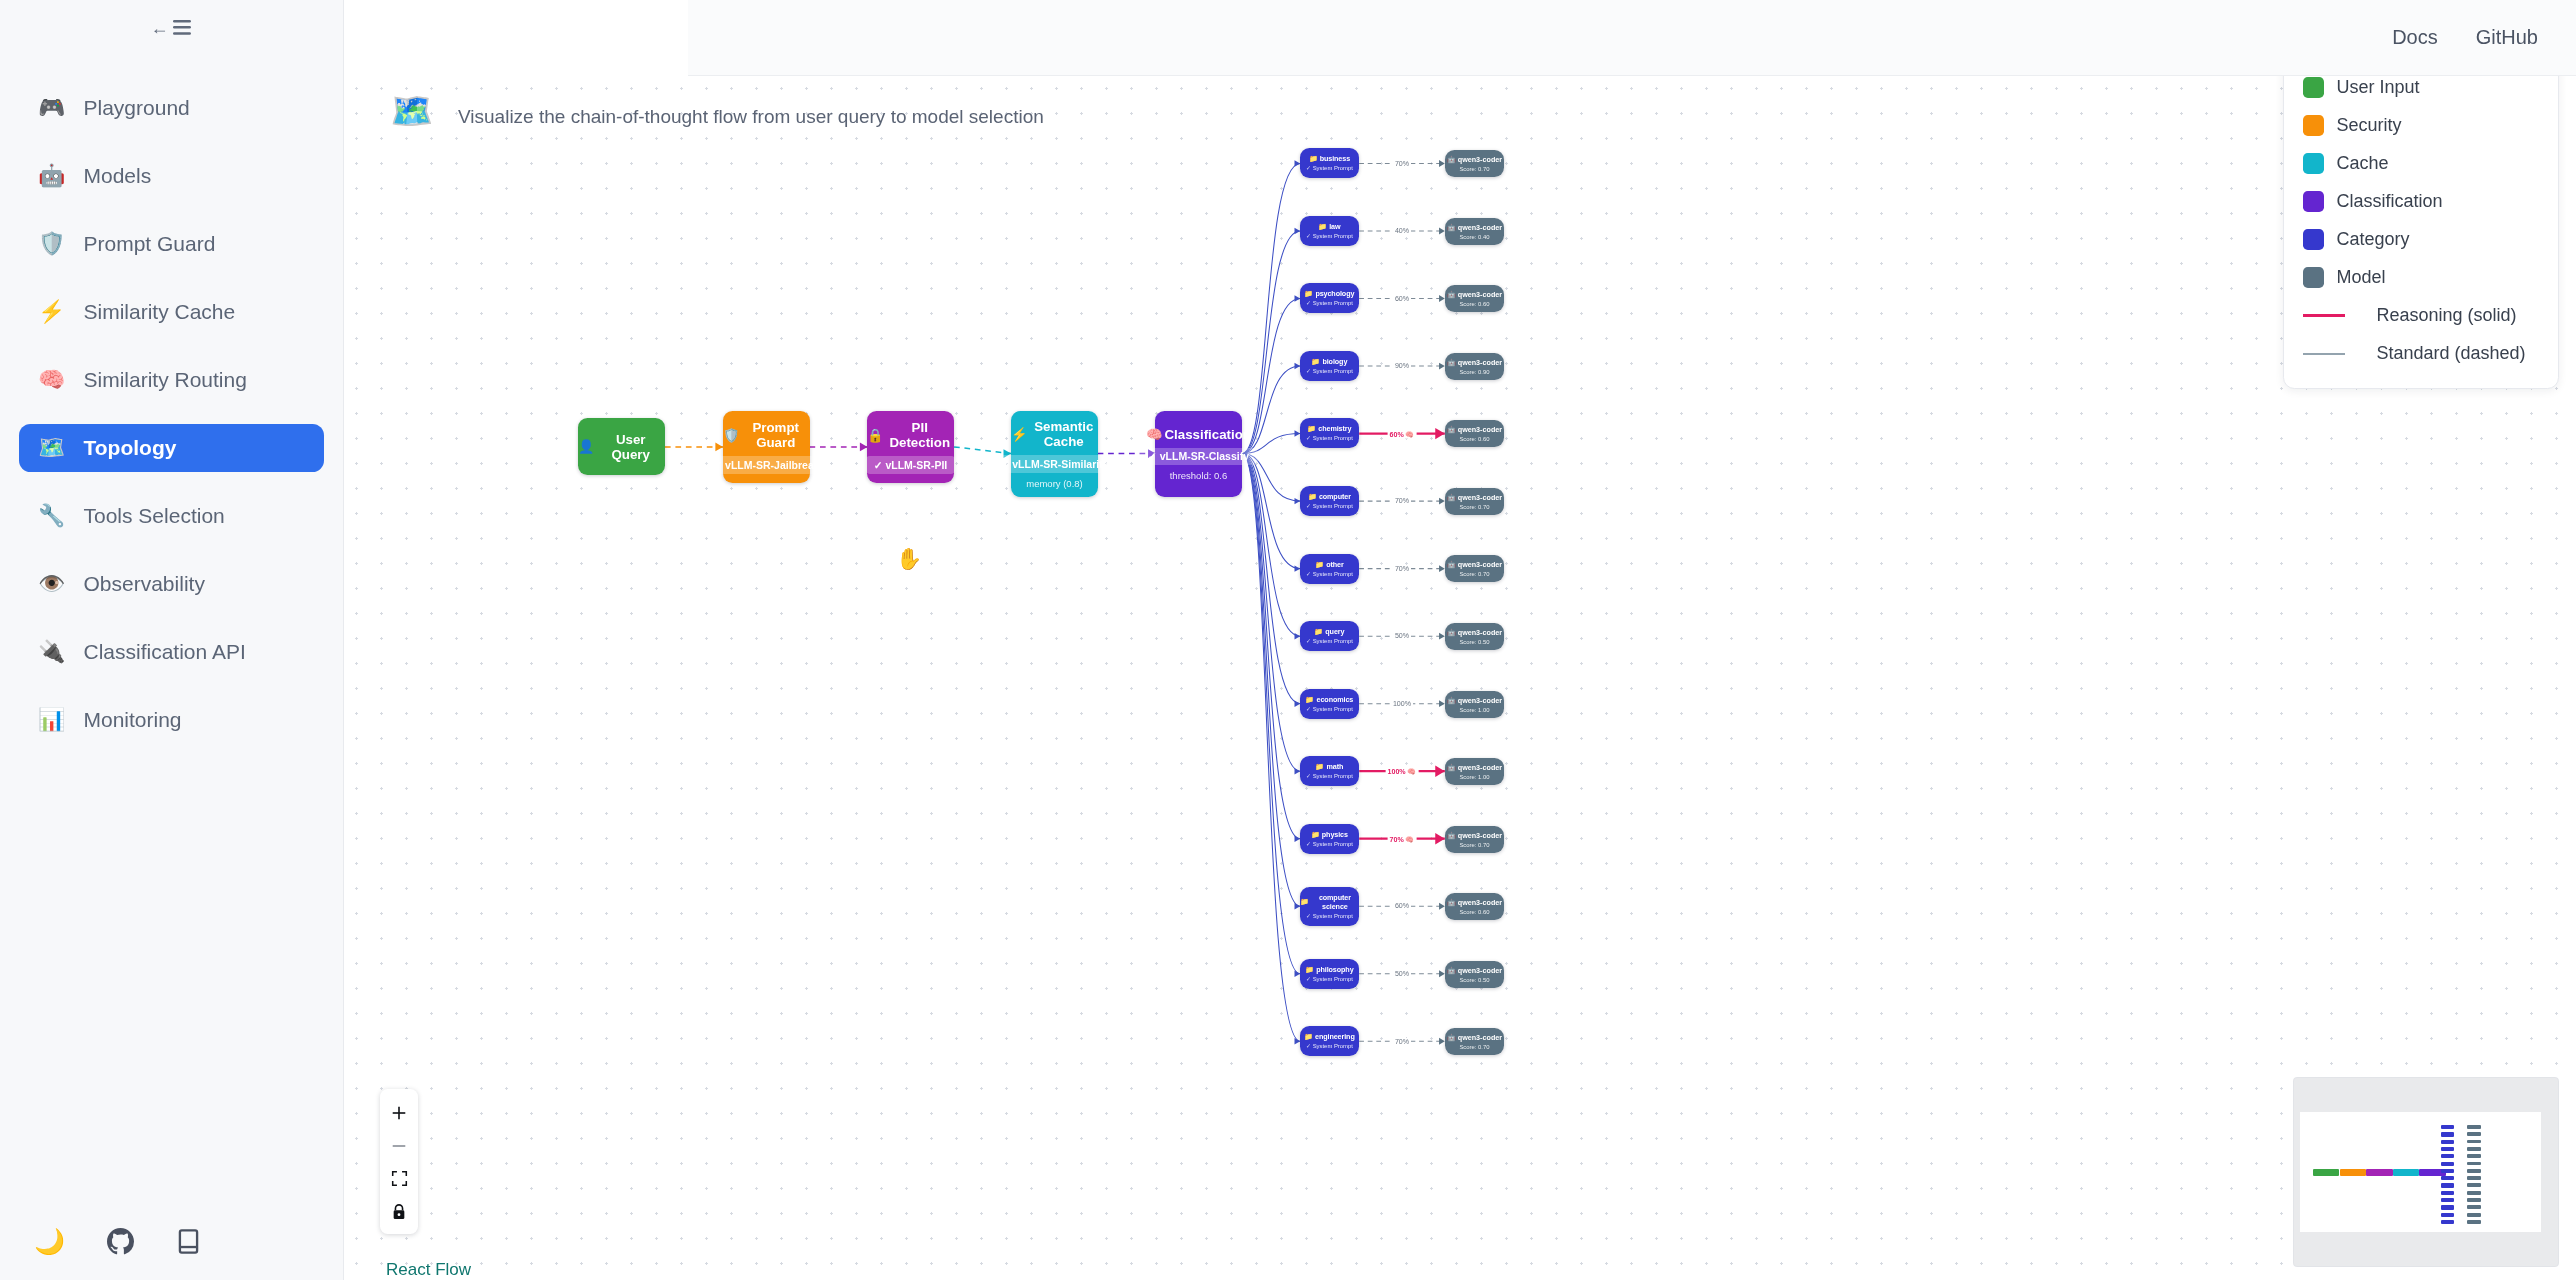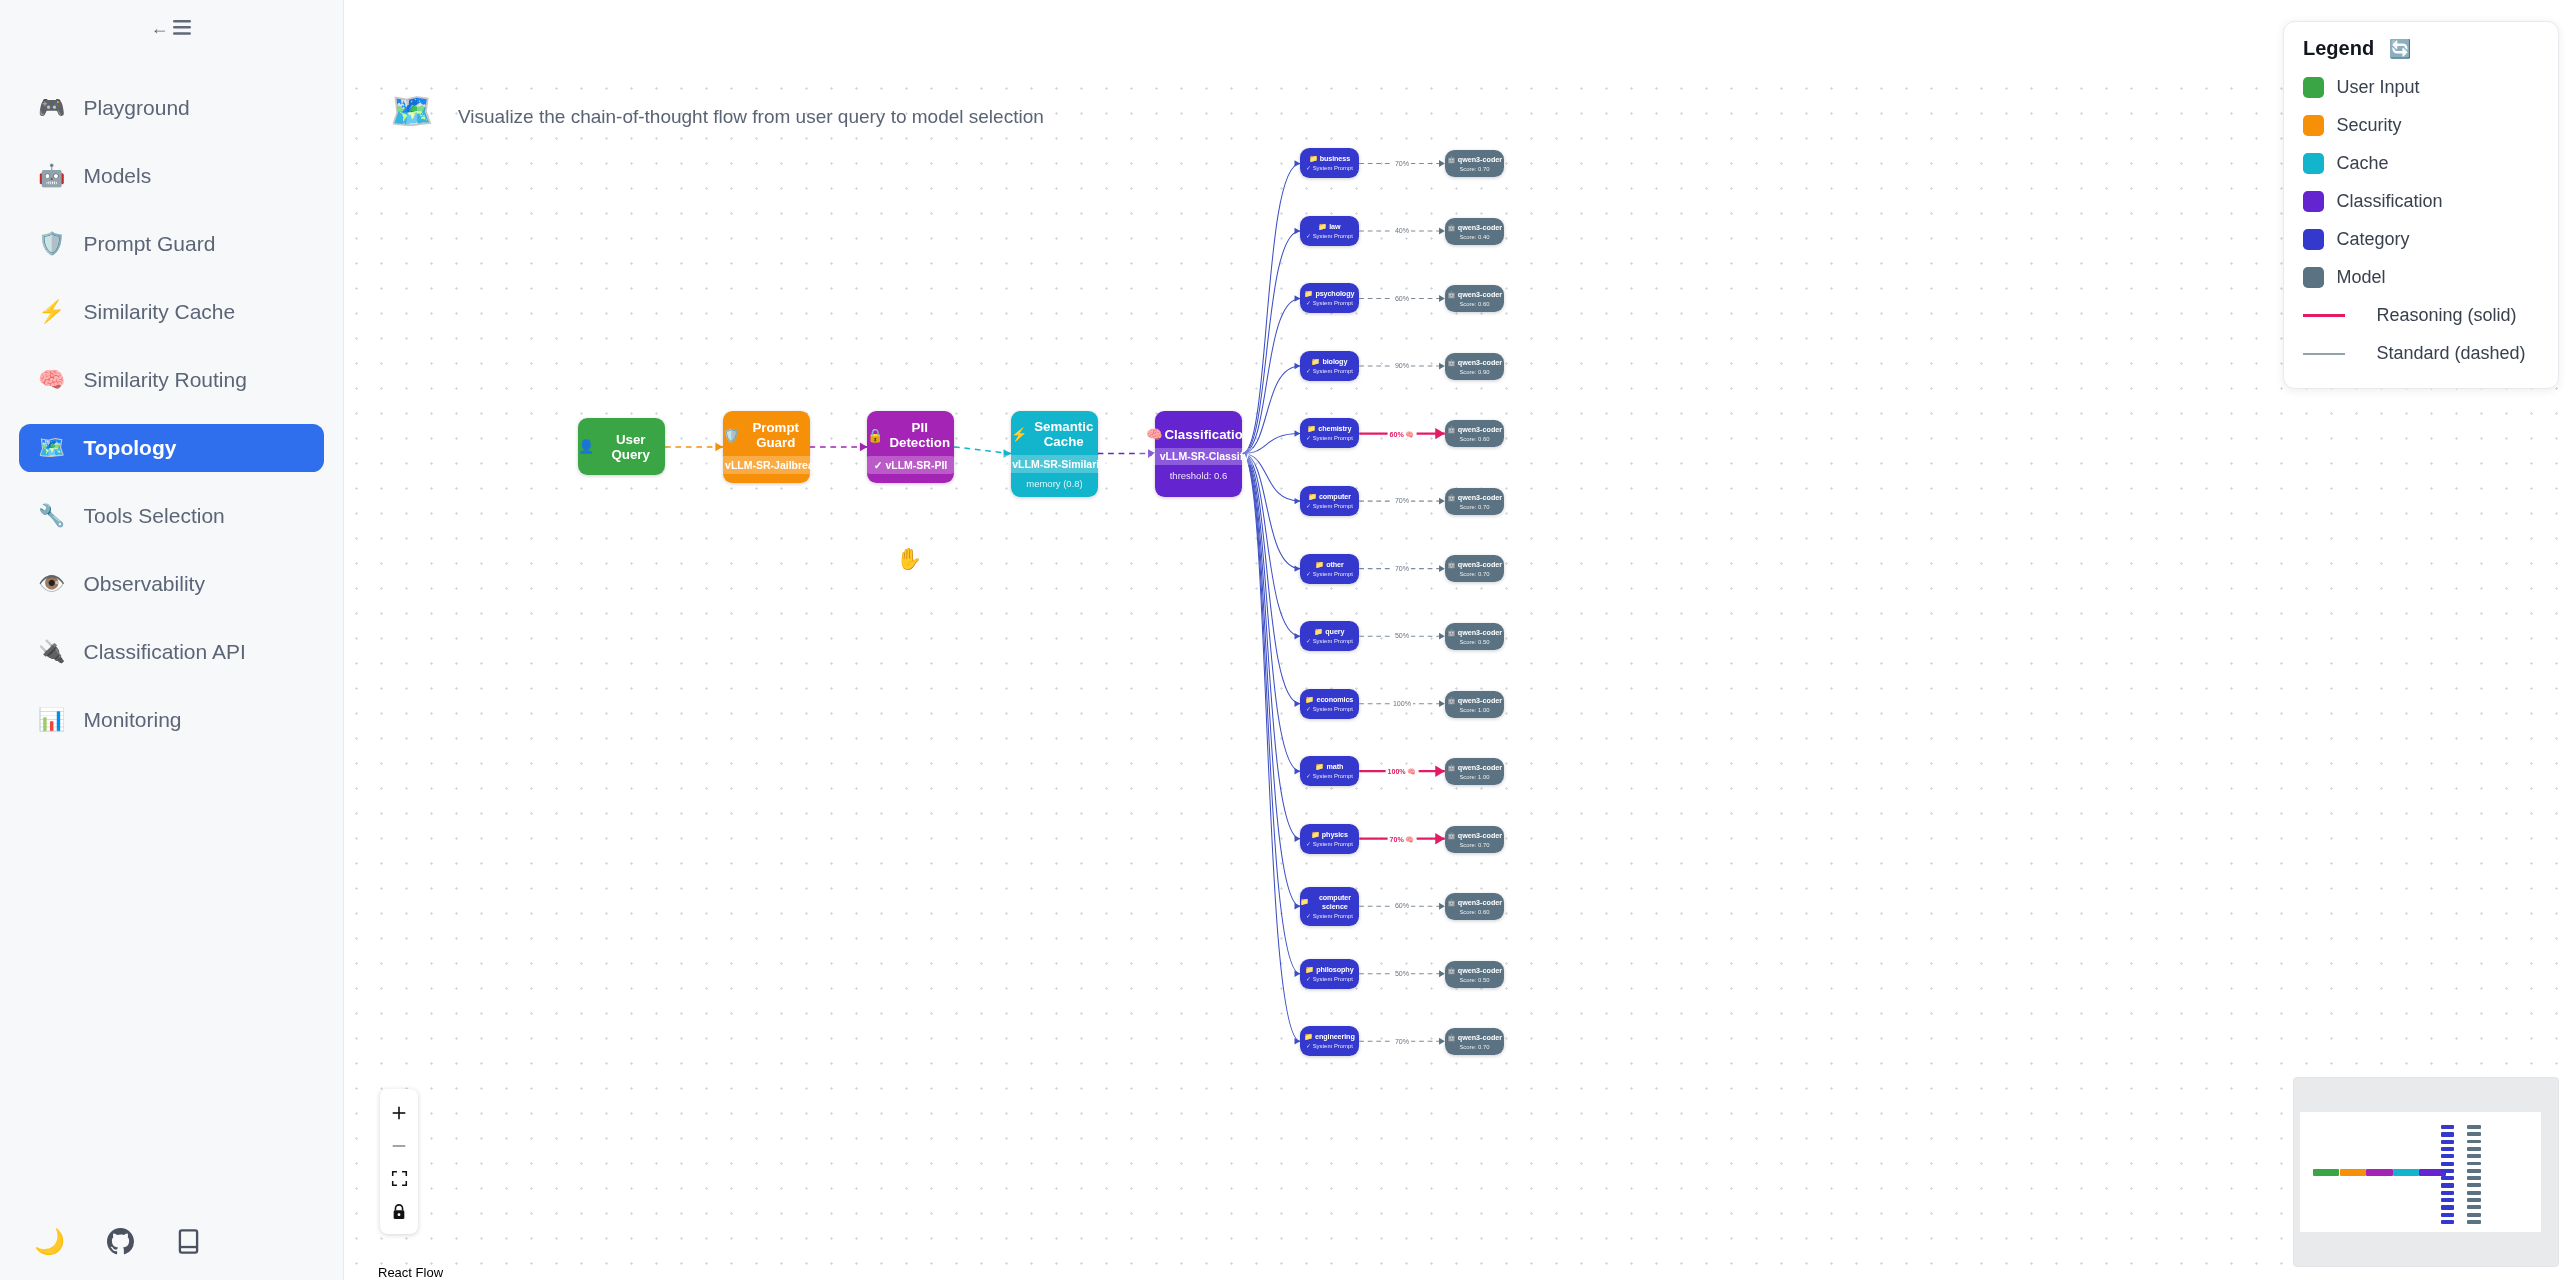--- a/index.html
+++ b/index.html
@@ -165,22 +165,22 @@
     box-shadow: 0 1px 5.7px rgba(16,24,40,.18); z-index: 35;
     display: flex; flex-direction: column; align-items: center;
     padding: 7.6px 0 5.7px;
   }
   #controls .ctl {
     width: 36px; height: 33px; display: flex; align-items: center; justify-content: center;
     cursor: pointer; color: #101216;
   }
   #controls .ctl svg { display:block; }
   #attrib {
-    position: absolute; left: 34px; bottom: 0px; font-size: 13px;
-    color: #000000; z-index: 35;
+    position: absolute; left: 42px; bottom: 0px; font-size: 17px;
+    color: #0f766e; z-index: 35;
   }
 
   
   #minimap {
     position: absolute; right: 17px; bottom: 13.3px; width: 266px; height: 190px;
     background: #e9eaec; border: 1px solid #e2e4e8; border-radius: 3.8px;
     z-index: 35; overflow: hidden;
   }
   #minimap .mm-view {
     position: absolute; left: 5.7px; top: 34px; right: 17px; bottom: 34px;
@@ -266,20 +266,24 @@
         <svg width="25" height="27" viewBox="0 0 20 22" fill="none" stroke="#4a5160" stroke-width="1.9">
           <rect x="3" y="2" width="14" height="18" rx="1.5"></rect>
           <line x1="3" y1="15.5" x2="17" y2="15.5"></line>
         </svg>
       </span>
     </div>
   </div>
 
   <div id="main">
 
+    <div id="topbar">
+      <a href="#">Docs</a>
+      <a href="#">GitHub</a>
+    </div>
 
     <div id="page-head">
       <div class="ptitle">
         <span>🗺️</span>
       </div>
       <div class="psub">Visualize the chain-of-thought flow from user query to model selection</div>
     </div>
 
     <div id="canvas">
       <svg id="edges" viewBox="0 0 2346 1266" width="2232" height="1204">

